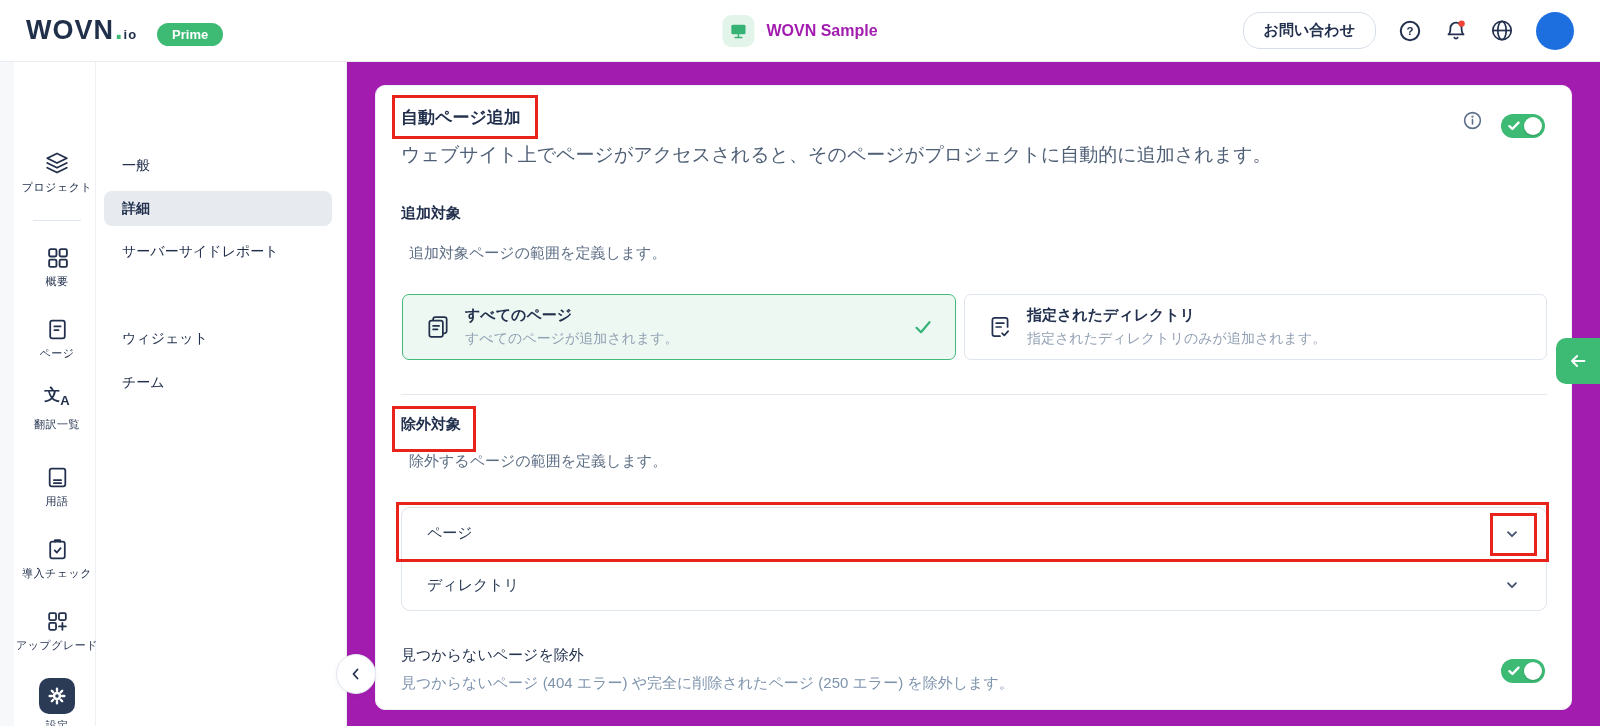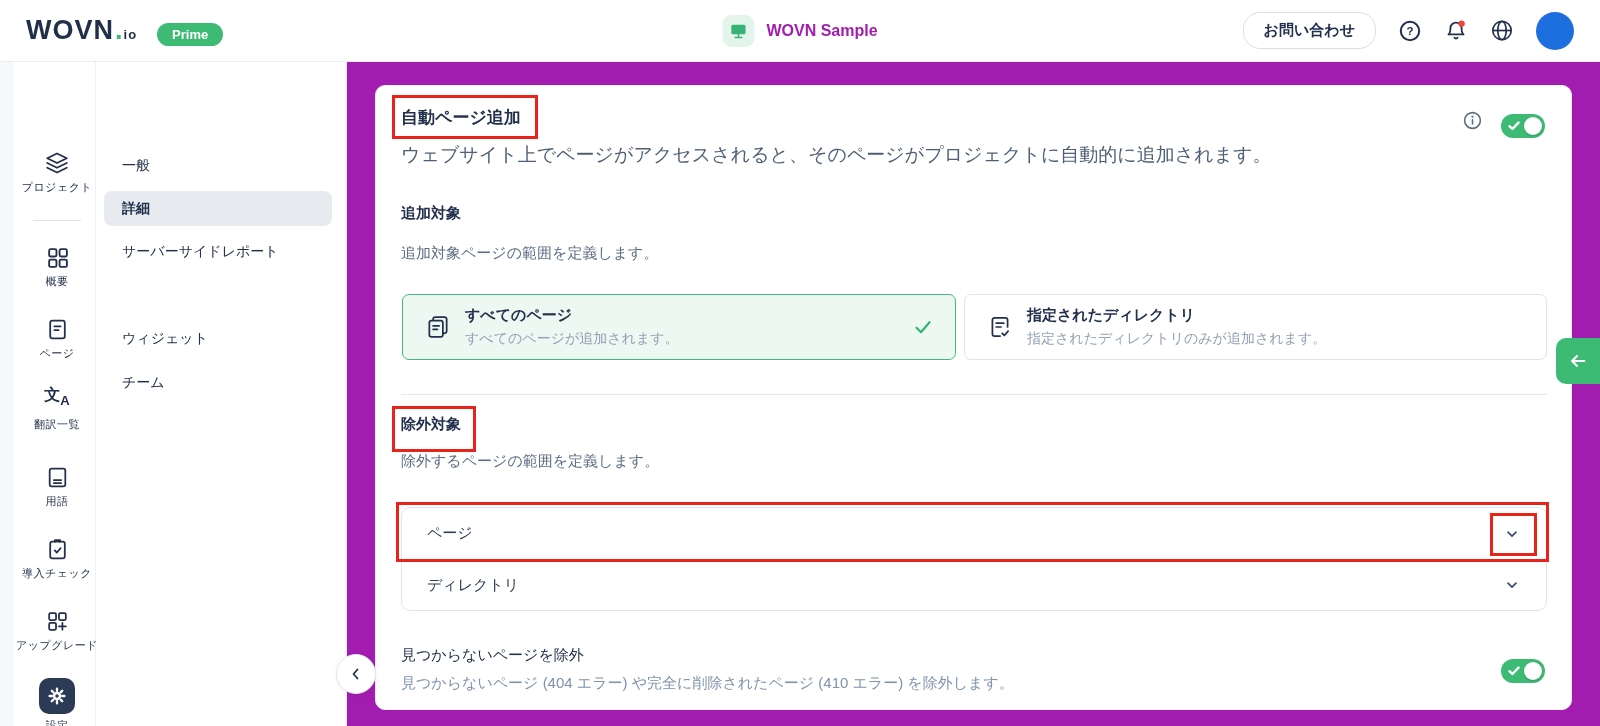--- a/index.html
+++ b/index.html
@@ -77,21 +77,21 @@
   
   .main { position:absolute; top:62px; left:347px; right:0; bottom:0; background:#a21caf; }
   .card {
     position:absolute; left:28px; top:23px; width:1197px; height:625px;
     background:#fff; border:1px solid #eceff4; border-radius:10px;
   }
   .sec-title { position:absolute; left:25px; top:20px; font-size:17px; font-weight:700; color:#22304d; }
   .info-icon { position:absolute; left:1086px; top:24px; cursor:pointer; }
   .main-desc { position:absolute; left:25px; top:56px; font-size:19px; color:#4e5f76; }
   .h2 { position:absolute; left:25px; font-size:15px; font-weight:700; color:#22304d; }
-  .p-desc { position:absolute; left:25px; font-size:15px; color:#5d6e84; }
+  .p-desc { position:absolute; left:33px; font-size:15px; color:#5d6e84; }
   .divider { position:absolute; left:25px; top:308px; width:1146px; border-top:1px solid #e5e9ef; }
 
   .opt-card {
     position:absolute; top:208px; height:66px; border:1px solid #dfe5ec; border-radius:7px;
     background:#fff; display:flex; align-items:center; padding:0 22px; gap:14px; cursor:pointer;
   }
   .opt-card.selected { background:#ecf8f1; border-color:#44b97c; }
   .opt-title { font-size:15px; font-weight:700; color:#22304d; }
   .opt-desc { font-size:14px; color:#93a1b4; margin-top:5px; }
   .opt-check { margin-left:auto; }
@@ -365,21 +365,21 @@
         <span>ディレクトリ</span>
         <span class="acc-chevron">
           <svg width="16" height="16" viewBox="0 0 16 16" fill="none">
               <path d="M4 6.2 8 10.2 12 6.2" stroke="#42526b" stroke-width="1.8" stroke-linecap="round" stroke-linejoin="round"></path>
             </svg>
         </span>
       </div>
     </div>
 
     <div class="row-label">見つからないページを除外</div>
-    <div class="row-sub">見つからないページ (404 エラー) や完全に削除されたページ (410 エラー) を除外します。</div>
+    <div class="row-sub">見つからないページ (404 エラー) や完全に削除されたページ (250 エラー) を除外します。</div>
 
     <div class="toggle" style="left:1125px;top:573px">
       <svg class="tg-check" width="12" height="12" viewBox="0 0 12 12">
           <path d="M1.5 6.2 4.4 9 10.5 2.6" stroke="#fff" stroke-width="2.4" fill="none" stroke-linecap="round" stroke-linejoin="round"></path>
         </svg>
       <span class="tg-knob"></span>
     </div>
 
   </div>
 </div>

